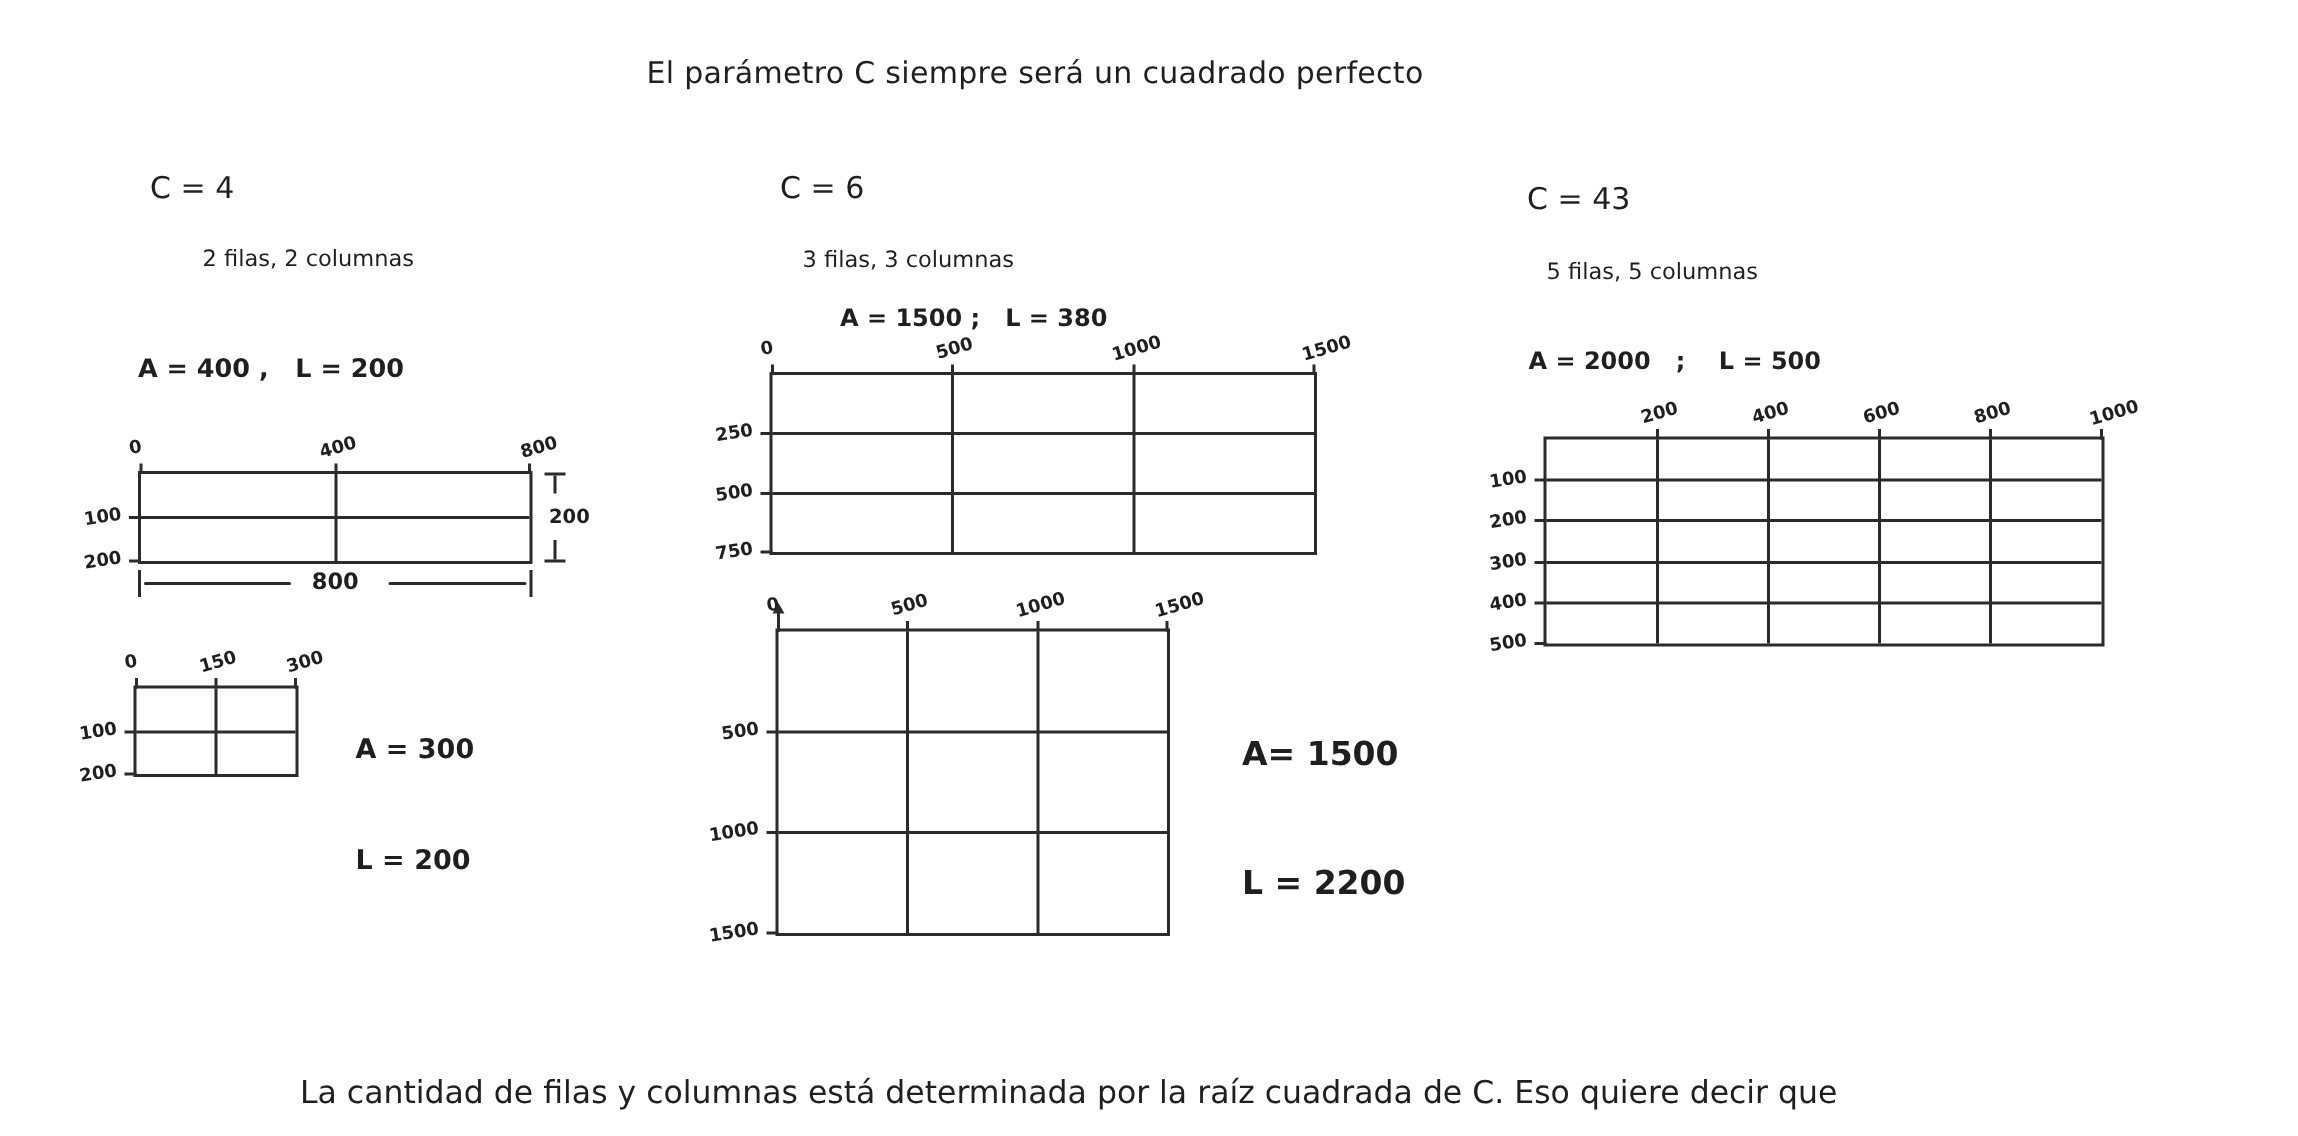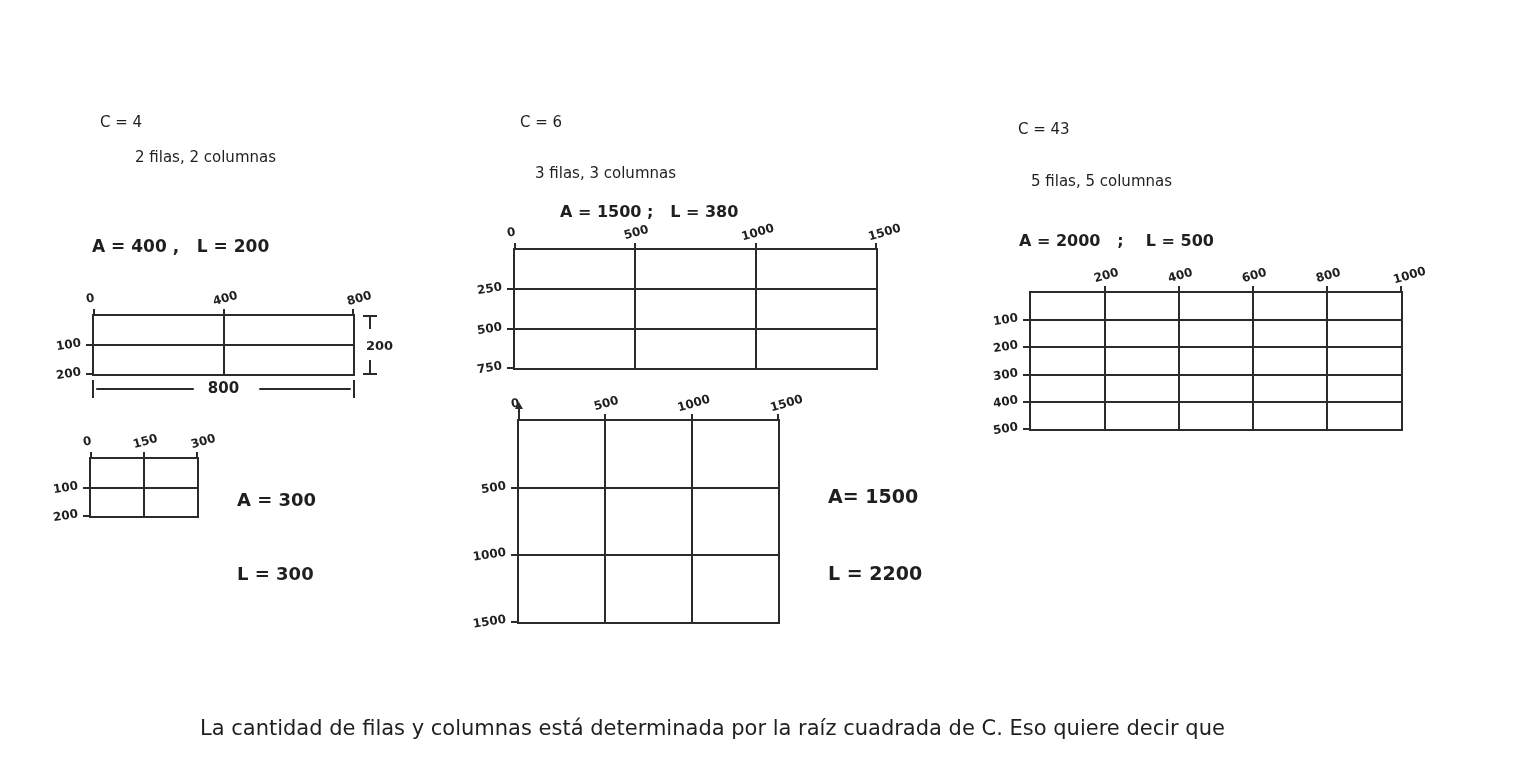--- a/index.html
+++ b/index.html
@@ -4,21 +4,21 @@
 <style>
   html,body { margin:0; padding:0; background:#ffffff; }
   .canvas {
     position:relative; width:1532px; height:757px; background:#ffffff;
     font-family:"DejaVu Sans", sans-serif; color:#1f1f1f; overflow:hidden;
   }
   .title {
     position:absolute; left:690px; top:36px; transform:translateX(-50%);
     font-size:20px; letter-spacing:0.2px; white-space:pre;
   }
-  .heading  { position:absolute; font-size:15px; white-space:pre;text-align:center; }
+  .heading  { position:absolute; font-size:20px; white-space:pre;text-align:center; }
   .subheading { position:absolute; font-size:15px; white-space:pre; }
   .params { position:absolute; font-size:17px; font-weight:700; white-space:pre; }
   .ann { position:absolute; font-size:18px; font-weight:700; white-space:pre; }
   .ann div + div { margin-top:11px; }
   .footer { position:absolute; left:200px; top:646px; font-size:21px; line-height:33px; white-space:pre; }
 
   .grid { position:absolute; border:2px solid #2b2b2b; box-sizing:border-box; }
   .vline { position:absolute; top:0; bottom:0; width:2px; background:#2b2b2b; transform:translateX(-1px); }
   .hline { position:absolute; left:0; right:0; height:2px; background:#2b2b2b; transform:translateY(-1px); }
   .xtick { position:absolute; top:-7px; height:7px; width:2px; background:#2b2b2b; transform:translateX(-1px); }
@@ -52,23 +52,24 @@
   }
   .cap-h { left:1px; width:14px; height:2px; }
   .seg-v { left:7px; width:2px; }
   .dim-label-v { position:absolute; left:4px; top:50%; transform:translateY(-50%); font-size:13px; font-weight:700; }
 </style>
 </head>
 <body>
 
 <div class="canvas">
 
+  <div class="title">El parámetro C siempre será un cuadrado perfecto</div>
 
   <div class="heading" style="left:100px;top:113px">C = 4</div>
-  <div class="subheading" style="left:135px;top:148px">2 filas, 2 columnas</div>
+  <div class="subheading" style="left:135px;top:163px">2 filas, 2 columnas</div>
   <div class="params" style="left:92px;top:236px">A = 400 ,   L = 200</div>
 
   <div class="grid" style="left:92px;top:314px;width:263px;height:62px">
       <div class="vline" style="left: 50%;"></div>
       <div class="hline" style="top: 50%;"></div>
       <div class="xtick" style="left: 0%;"></div>
       <div class="xlabel zero" style="left: 0%;">0</div>
       <div class="xtick" style="left: 50%;"></div>
       <div class="xlabel" style="left: 50%;">400</div>
       <div class="xtick" style="left: 100%;"></div>
@@ -105,21 +106,21 @@
       <div class="xtick" style="left: 100%;"></div>
       <div class="xlabel last" style="left: 100%;">300</div>
       <div class="ytick" style="top: 50%;"></div>
       <div class="ylabel" style="top: 50%;">100</div>
       <div class="ytick" style="top: 100%;"></div>
       <div class="ylabel" style="top: 100%;">200</div>
     </div>
 
   <div class="ann" style="left:237px;top:447px">
     <div>A = 300</div>
-    <div>L = 300</div>
+    <div>L = 200</div>
   </div>
 
   <div class="heading" style="left:520px;top:113px">C = 6</div>
   <div class="subheading" style="left:535px;top:164px">3 filas, 3 columnas</div>
   <div class="params" style="left:560px;top:202px;font-size:16px">A = 1500 ;   L = 380</div>
 
   <div class="grid" style="left:513px;top:248px;width:365px;height:122px">
       <div class="vline" style="left: 33.3333%;"></div>
       <div class="vline" style="left: 66.6667%;"></div>
       <div class="hline" style="top: 33.3333%;"></div>
@@ -155,21 +156,21 @@
       <div class="xlabel last" style="left: 100%;">1500</div>
       <div class="ytick" style="top: 33.33%;"></div>
       <div class="ylabel" style="top: 33.33%;">500</div>
       <div class="ytick" style="top: 66.67%;"></div>
       <div class="ylabel" style="top: 66.67%;">1000</div>
       <div class="ytick" style="top: 100%;"></div>
       <div class="ylabel" style="top: 100%;">1500</div>
       <div class="axis-arrow"></div>
     </div>
 
-  <div class="ann" style="left:828px;top:441px;font-size:19px">
+  <div class="ann" style="left:828px;top:441px;font-size:22px">
     <div>A= 1500</div>
     <div>L = 2200</div>
   </div>
 
   <div class="heading" style="left:1018px;top:120px">C = 43</div>
   <div class="subheading" style="left:1031px;top:172px">5 filas, 5 columnas</div>
   <div class="params" style="left:1019px;top:231px;font-size:16px">A = 2000   ;    L = 500</div>
 
   <div class="grid" style="left:1029px;top:291px;width:374px;height:140px">
       <div class="vline" style="left: 20%;"></div>

